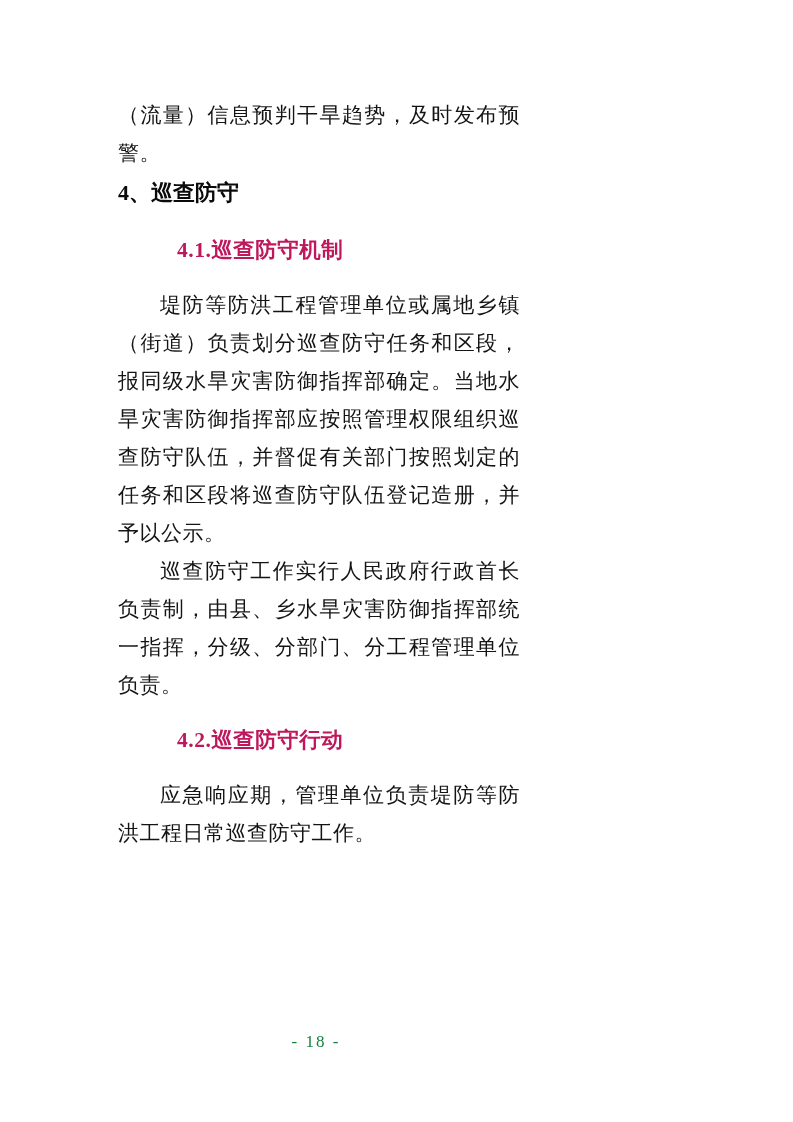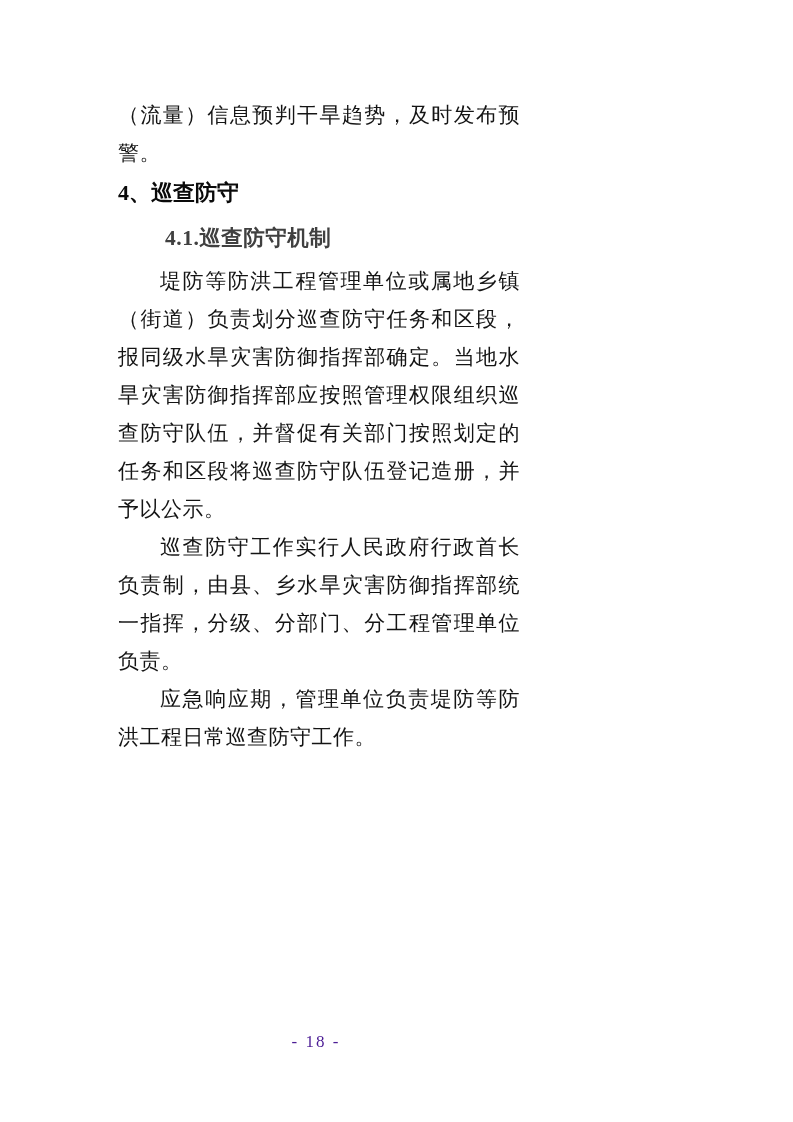--- a/index.html
+++ b/index.html
@@ -31,53 +31,54 @@
   }
   .section-heading {
     margin: 0;
     font-family: Liberation Serif, serif;
     font-size: 22px;
     line-height: 42px;
     font-weight: bold;
     color: #0a0a0a;
   }
   .sub-heading {
-    margin: 4px;
+    margin: 16px;
     font-size: 21.5px;
     line-height: 40px;
     font-weight: bold;
     text-indent: 2em;
-    color: #404040;
+    color: #be185d;
     letter-spacing: 0.5px;
   }
   .page-number {
     position: absolute;
     top: 1030px;
     left: 0;
     width: 100%;
     text-align: center;
     font-size: 17px;
     line-height: 24px;
     letter-spacing: 2px;
-    color: #4c1d95;
+    color: #15803d;
   }
 </style>
 </head>
 <body>
 
 <div class="page">
   <p class="body-text no-indent">（流量）信息预判干旱趋势，及时发布预警。</p>
 
   <h2 class="section-heading">4、巡查防守</h2>
 
   <h3 class="sub-heading">4.1.巡查防守机制</h3>
 
   <p class="body-text">堤防等防洪工程管理单位或属地乡镇（街道）负责划分巡查防守任务和区段，报同级水旱灾害防御指挥部确定。当地水旱灾害防御指挥部应按照管理权限组织巡查防守队伍，并督促有关部门按照划定的任务和区段将巡查防守队伍登记造册，并予以公示。</p>
 
   <p class="body-text">巡查防守工作实行人民政府行政首长负责制，由县、乡水旱灾害防御指挥部统一指挥，分级、分部门、分工程管理单位负责。</p>
 
 
+  <h3 class="sub-heading">4.2.巡查防守行动</h3>
 
 
   <p class="body-text">应急响应期，管理单位负责堤防等防洪工程日常巡查防守工作。</p>
 
   <div class="page-number">- 18 -</div>
 </div>
 
 </body></html>

